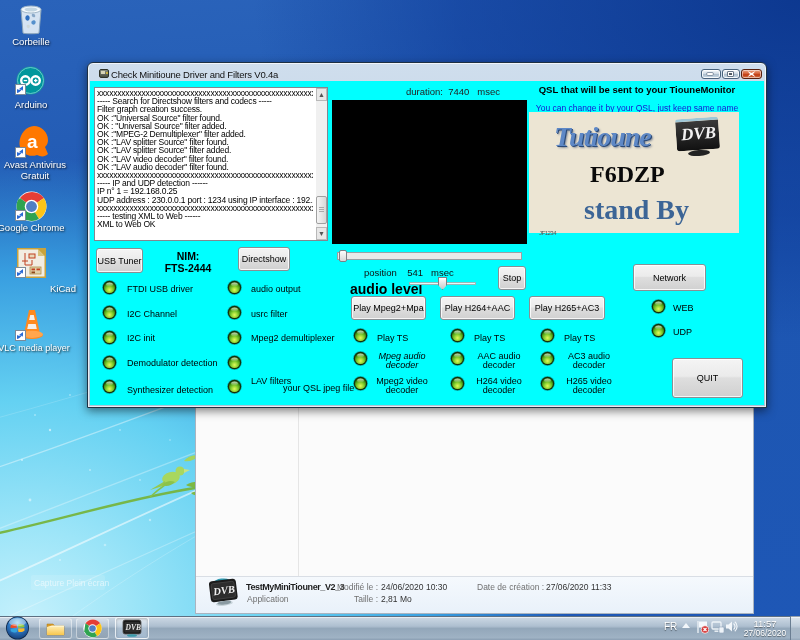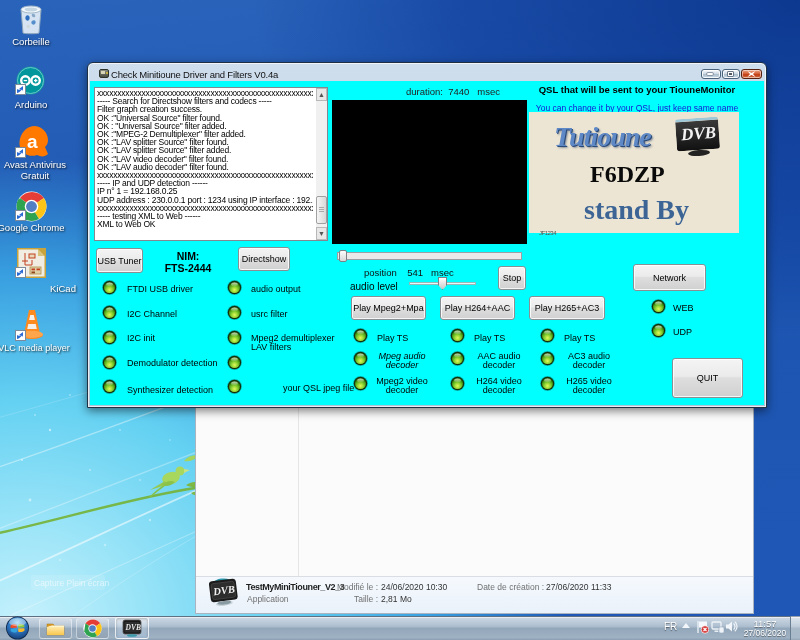--- a/index.html
+++ b/index.html
@@ -241,21 +241,21 @@
 <div class="abs" style="left:681px; top:124px; font-family:'Liberation Serif',serif; font-style:italic; font-weight:bold; font-size:17px; color:#f2f2f2; transform:rotate(-4deg);">DVB</div>
 <div class="abs" style="left:688px; top:150px; width:22px; height:6px; background:#222; border-radius:50%; transform:rotate(-4deg);"></div>
 <div class="abs" style="left:590px; top:161px; font-family:'Liberation Serif',serif; font-weight:bold; font-size:24px; color:#0a0a0a;">F6DZP</div>
 <div class="abs" style="left:584px; top:194px; font-family:'Liberation Serif',serif; font-weight:bold; font-size:28px; color:#3c6596;">stand By</div>
 <div class="abs" style="left:539px; top:230px; font-size:6px; color:#555; letter-spacing:-0.5px;">JF1234</div>
 
 <div class="abs" style="left:337px; top:252px; width:185px; height:8px; background:#e9e9e9; border:1px solid #9aa0a6;"></div>
 <div class="abs" style="left:339px; top:250px; width:8px; height:12px; background:linear-gradient(#fdfdfd,#d6d6d6); border:1px solid #7a8187; border-radius:2px;"></div>
 <div class="abs" style="left:364px; top:267px; font-size:9.5px; color:#111;">position&nbsp;&nbsp;&nbsp;&nbsp;541&nbsp;&nbsp;&nbsp;msec</div>
 
-<div class="abs" style="left:350px; top:281px; font-size:10px; font-weight:normal; color:#000;">audio level</div>
+<div class="abs" style="left:350px; top:281px; font-size:14px; font-weight:bold; color:#000;">audio level</div>
 <div class="abs" style="left:409px; top:282px; width:67px; height:3px; background:#e8f8f8; border:1px solid #9ab8b8;"></div>
 <div class="abs" style="left:438px; top:277px; width:9px; height:13px; background:linear-gradient(#fff,#c8c8c8); border:1px solid #7a8187; clip-path:polygon(0 0, 100% 0, 100% 62%, 50% 100%, 0 62%);"></div>
 
 <div class="btn" style="left:96px; top:248px; width:47px; height:25px;">USB Tuner</div>
 <div class="btn" style="left:238px; top:247px; width:52px; height:24px;">Directshow</div>
 <div class="btn" style="left:498px; top:266px; width:28px; height:24px;">Stop</div>
 <div class="btn" style="left:351px; top:296px; width:75px; height:24px;">Play Mpeg2+Mpa</div>
 <div class="btn" style="left:440px; top:296px; width:75px; height:24px;">Play H264+AAC</div>
 <div class="btn" style="left:529px; top:296px; width:76px; height:24px;">Play H265+AC3</div>
 <div class="btn" style="left:633px; top:264px; width:73px; height:27px;">Network</div>
@@ -296,21 +296,21 @@
   </svg>
 <svg class="abs" style="left:227px; top:355px;" width="15" height="15" viewBox="0 0 15 15">
     <use href="#ledsym"></use>
   </svg>
 <svg class="abs" style="left:227px; top:379px;" width="15" height="15" viewBox="0 0 15 15">
     <use href="#ledsym"></use>
   </svg>
 <div class="ltext" style="left:251px; top:284px;">audio output</div>
 <div class="ltext" style="left:251px; top:309px;">usrc filter</div>
 <div class="ltext" style="left:251px; top:333px;">Mpeg2 demultiplexer</div>
-<div class="ltext" style="left:251px; top:342px;">LAV filters</div>
+<div class="ltext" style="left:251px; top:376px;">LAV filters</div>
 <div class="ltext" style="left:251px; top:383px;margin-left:32px;">your QSL jpeg file</div>
 
 <svg class="abs" style="left:353px; top:328px;" width="15" height="15" viewBox="0 0 15 15">
     <use href="#ledsym"></use>
   </svg>
 <svg class="abs" style="left:353px; top:351px;" width="15" height="15" viewBox="0 0 15 15">
     <use href="#ledsym"></use>
   </svg>
 <svg class="abs" style="left:353px; top:376px;" width="15" height="15" viewBox="0 0 15 15">
     <use href="#ledsym"></use>

